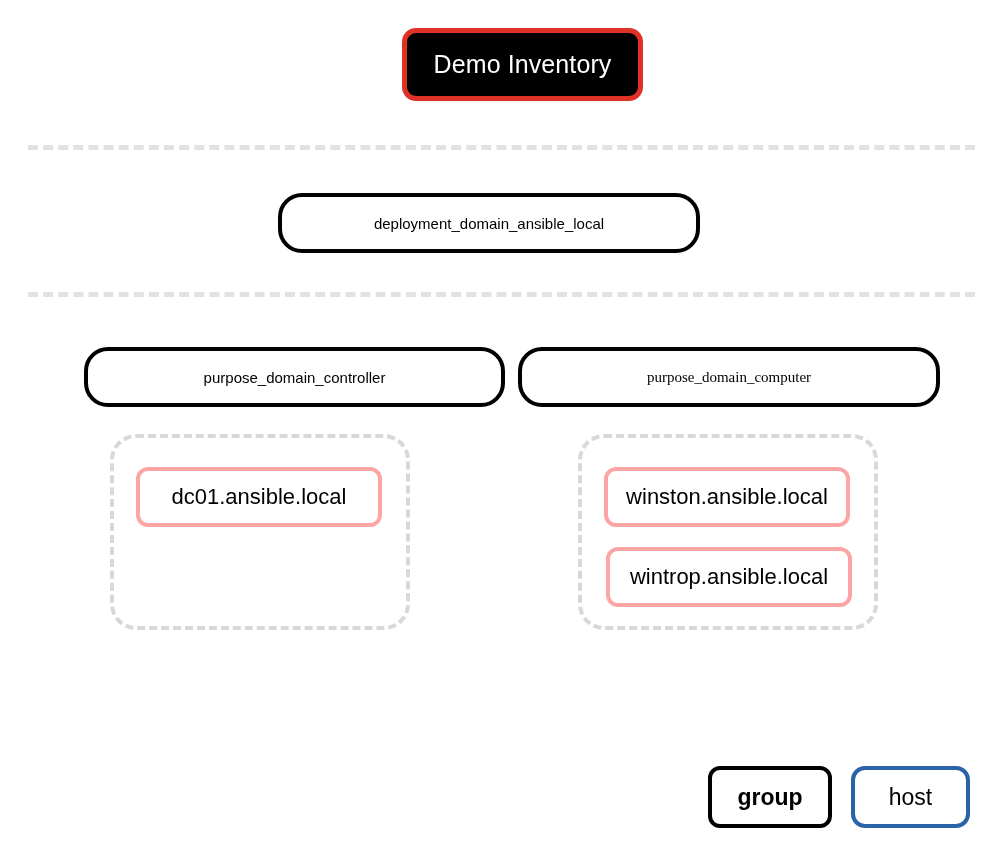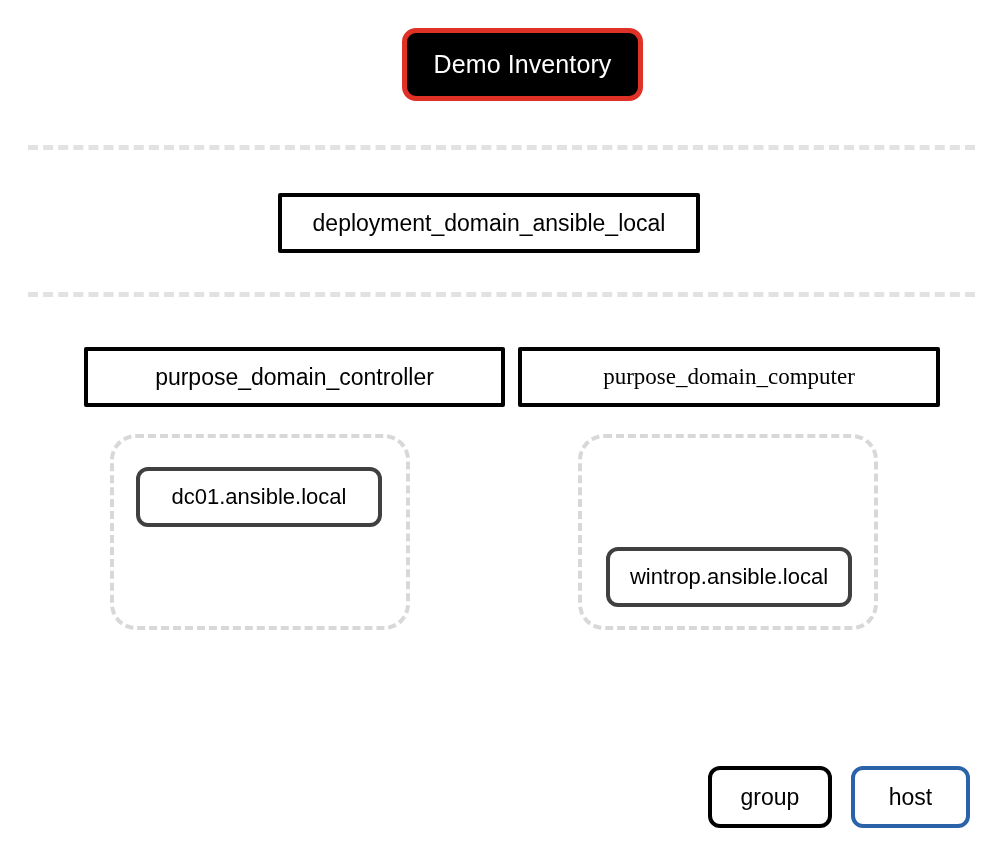--- a/index.html
+++ b/index.html
@@ -37,28 +37,28 @@
     color: #ffffff;
     border: 5px solid #e03127;
     border-radius: 14px;
     font-size: 25px;
     letter-spacing: .1px;
   }
 
   
   .node-group {
     border: 4px solid #000000;
-    border-radius: 2px;
+    border-radius: 24px;
     color: #000000;
-    font-size: 23px;
+    font-size: 15px;
   }
 
   
   .node-host {
-    border: 4px solid #404040;
+    border: 4px solid #fca5a5;
     border-radius: 12px;
     color: #000000;
     font-size: 22px;
   }
 
   
   .host-container {
     position: absolute;
     box-sizing: border-box;
     border: 4px dashed #d8d8d8;
@@ -81,20 +81,21 @@
     align-items: center;
     justify-content: center;
     background: #ffffff;
     font-size: 23px;
     white-space: nowrap;
   }
   .legend-group {
     border: 4px solid #000000;
     border-radius: 12px;
     color: #000000;
+    font-weight: bold;
   }
   .legend-host {
     border: 4px solid #2a63a8;
     border-radius: 12px;
     color: #000000;
   }
 </style>
 </head>
 <body>
 
@@ -123,26 +124,29 @@
     <span>dc01.ansible.local</span>
   </div>
 
   <div class="node node-group" style="left:518px; top:347px; width:422px; height:60px;font-family:Liberation Serif, serif;">
     <span>purpose_domain_computer</span>
   </div>
 
   <div class="host-container" style="left:578px; top:434px; width:300px; height:196px;">
   </div>
 
+  <div class="node node-host" style="left:604px; top:467px; width:246px; height:60px;">
+    <span>winston.ansible.local</span>
+  </div>
 
   <div class="node node-host" style="left:606px; top:547px; width:246px; height:60px;">
     <span>wintrop.ansible.local</span>
   </div>
 
   <div class="legend-item legend-group" style="left:708px; top:766px; width:124px; height:62px;">
     <span>group</span>
   </div>
 
-  <div class="legend-item legend-host" style="left:851px; top:766px; width:119px; height:62px;">
+  <div class="legend-item legend-host" style="left:851px; top:766px; width:119px; height:62px;border-radius:14px;">
     <span>host</span>
   </div>
 
 </div>
 
 </body></html>

